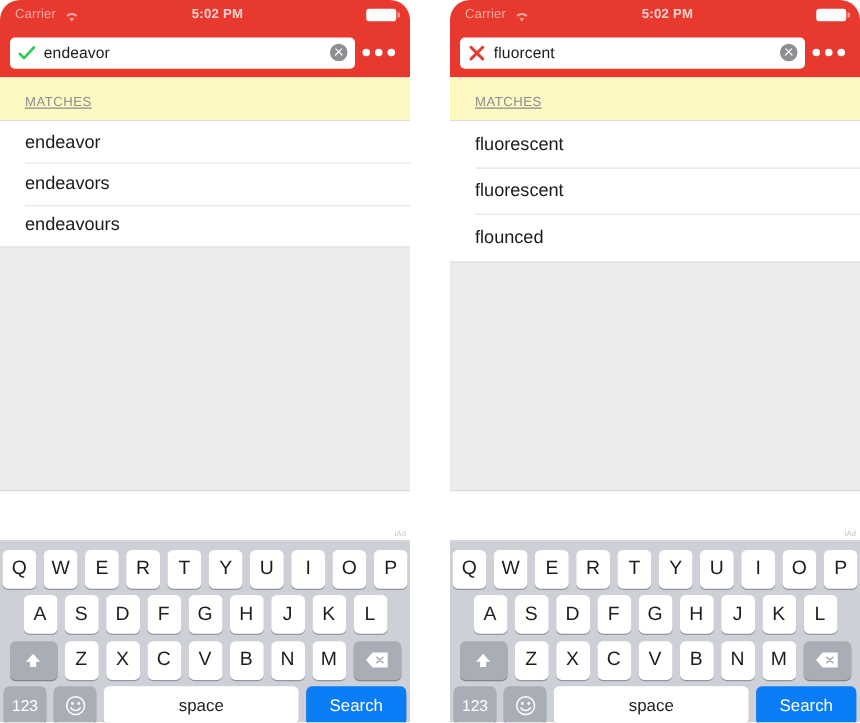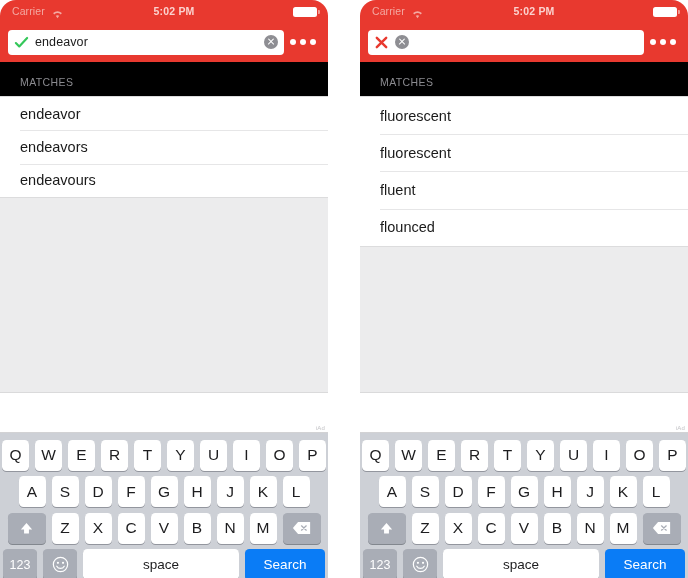--- a/index.html
+++ b/index.html
@@ -151,21 +151,22 @@
     height: 330px;
   }
   .section-header {
     height: 34px;
     display: flex;
     align-items: flex-end;
     padding: 4px 0 8px 20px;
     font-size: 10.5px;
     letter-spacing: .4px;
     color: #8b8b90;
-    background: #000000;
+    background: #fef9c3;
+    text-decoration: underline;
   }
   .rows {
     background: #ffffff;
     border-top: 1px solid #dcdcdd;
   }
   .row {
     position: relative;
     padding-left: 20px;
     font-size: 14.5px;
     color: #1a1a1a;
@@ -395,36 +396,36 @@
         <span class="battery"></span>
       </div>
 
       <div class="searchrow">
         <div class="searchfield">
           <span class="statusicon cross">
             <svg viewBox="0 0 16 16" width="15" height="15">
               <path d="M3 3 L13 13 M13 3 L3 13" fill="none" stroke="#e8392f" stroke-width="2.6" stroke-linecap="round"></path>
             </svg>
           </span>
+          <span class="searchtext" title="Search">fluorcent</span>
           <span class="clearbtn"></span>
         </div>
         <div class="dots">
           <i></i>
           <i></i>
           <i></i>
         </div>
       </div>
     </div>
 
     <div class="listarea">
       <div class="section-header">MATCHES</div>
       <div class="rows">
         <div class="row">fluorescent</div>
         <div class="row">fluorescent</div>
-        <div class="row">fluent</div>
         <div class="row">flounced</div>
       </div>
       <div class="rows-bottom-line"></div>
     </div>
 
     <div class="adbanner">
       <span class="adlabel">iAd</span>
     </div>
 
     <div class="keyboard">

